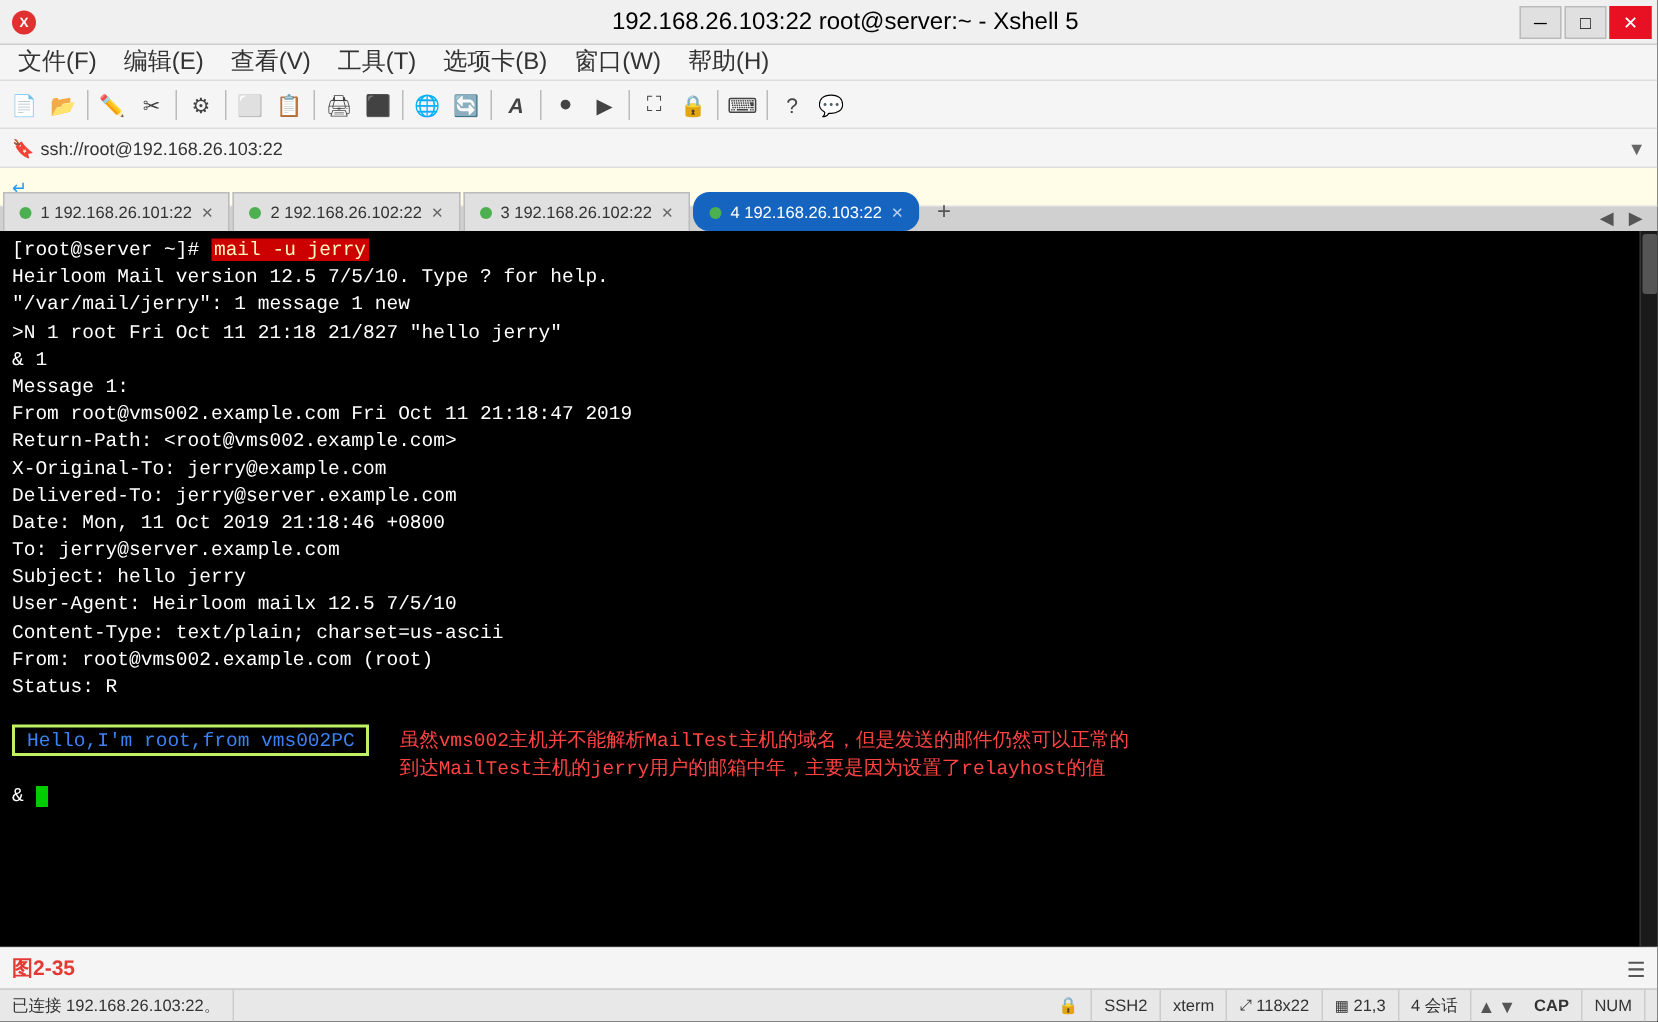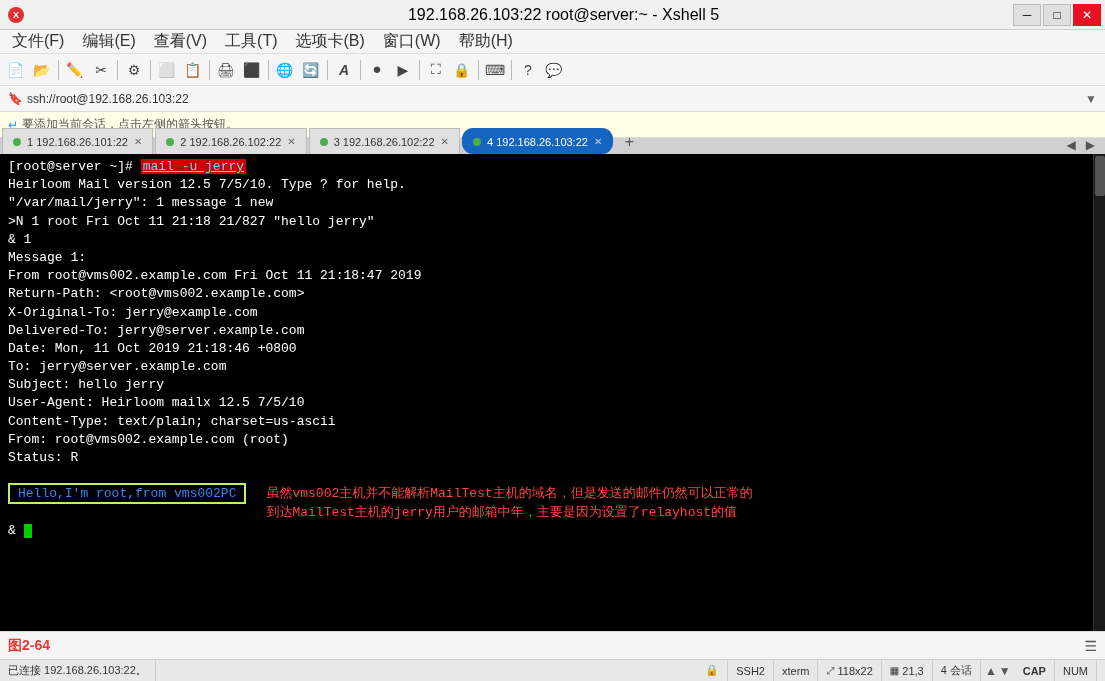--- a/index.html
+++ b/index.html
@@ -241,23 +241,22 @@
     }
     .scrollbar-thumb {
       width: 10px;
       height: 40px;
       background: #555;
       margin: 2px 1px;
       border-radius: 2px;
     }
     .cmd-highlight {
       background: #cc0000;
-      color: #7dd3fc;
+      color: #fef9c3;
       padding: 0 2px;
-      text-decoration: underline;
     }
     .red-text {
       color: #ff4444;
       font-size: 13px;
     }
     .cursor {
       display: inline-block;
       width: 8px;
       height: 14px;
       background: #00cc00;
@@ -391,21 +390,20 @@
   </div>
 
   <div class="address-bar">
     <span class="address-icon">🔖</span>
     <span class="address-text">ssh://root@192.168.26.103:22</span>
     <span class="address-arrow">▼</span>
   </div>
 
   <div class="info-bar">
     <span class="info-icon">↵</span>
-    <span class="info-text">要添加当前会话，点击左侧的箭头按钮。</span>
   </div>
 
   <div class="tab-bar">
     <div class="tab">
       <div class="tab-dot"></div>
       <span>1 192.168.26.101:22</span>
       <span class="tab-close">✕</span>
     </div>
     <div class="tab">
       <div class="tab-dot"></div>
@@ -464,21 +462,21 @@
       <div>
         <span>&amp; </span><span class="cursor"></span>
       </div>
     </div>
     <div class="terminal-scrollbar">
       <div class="scrollbar-thumb"></div>
     </div>
   </div>
 
   <div class="caption-bar">
-    <span class="caption-text">图2-64</span>
+    <span class="caption-text">图2-35</span>
     <span class="caption-icon">☰</span>
   </div>
 
   <div class="status-bar">
     <span class="status-item">已连接 192.168.26.103:22。</span>
     <span class="status-spacer"></span>
     <span class="status-item">🔒</span>
     <span class="status-item">SSH2</span>
     <span class="status-item">xterm</span>
     <span class="status-item">

